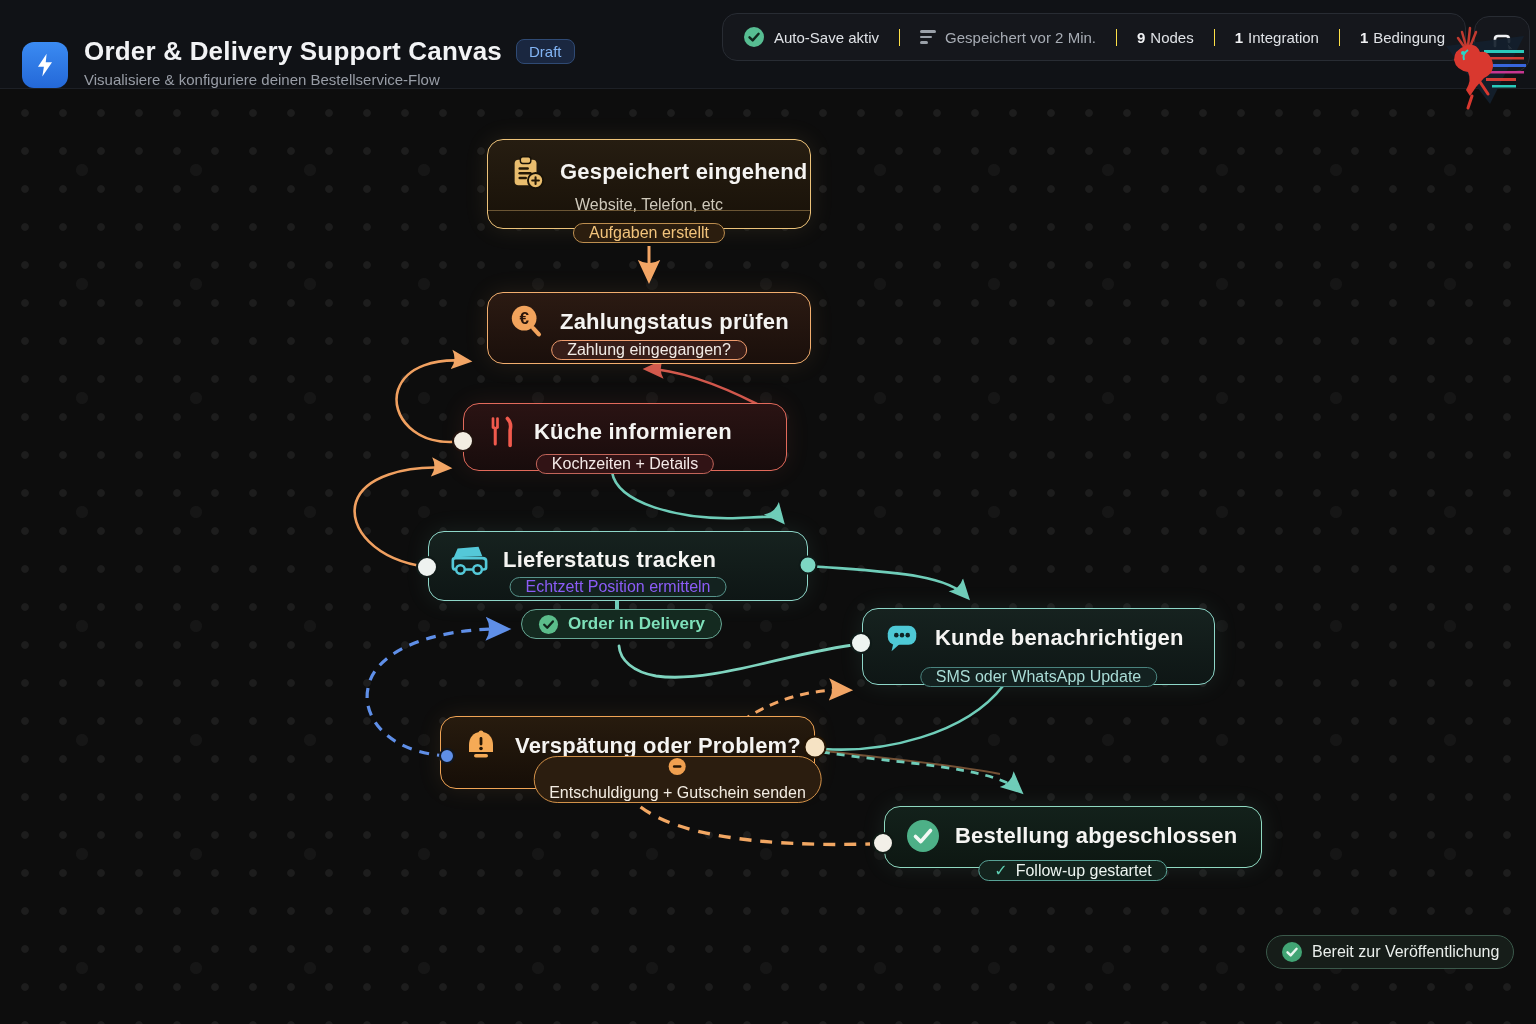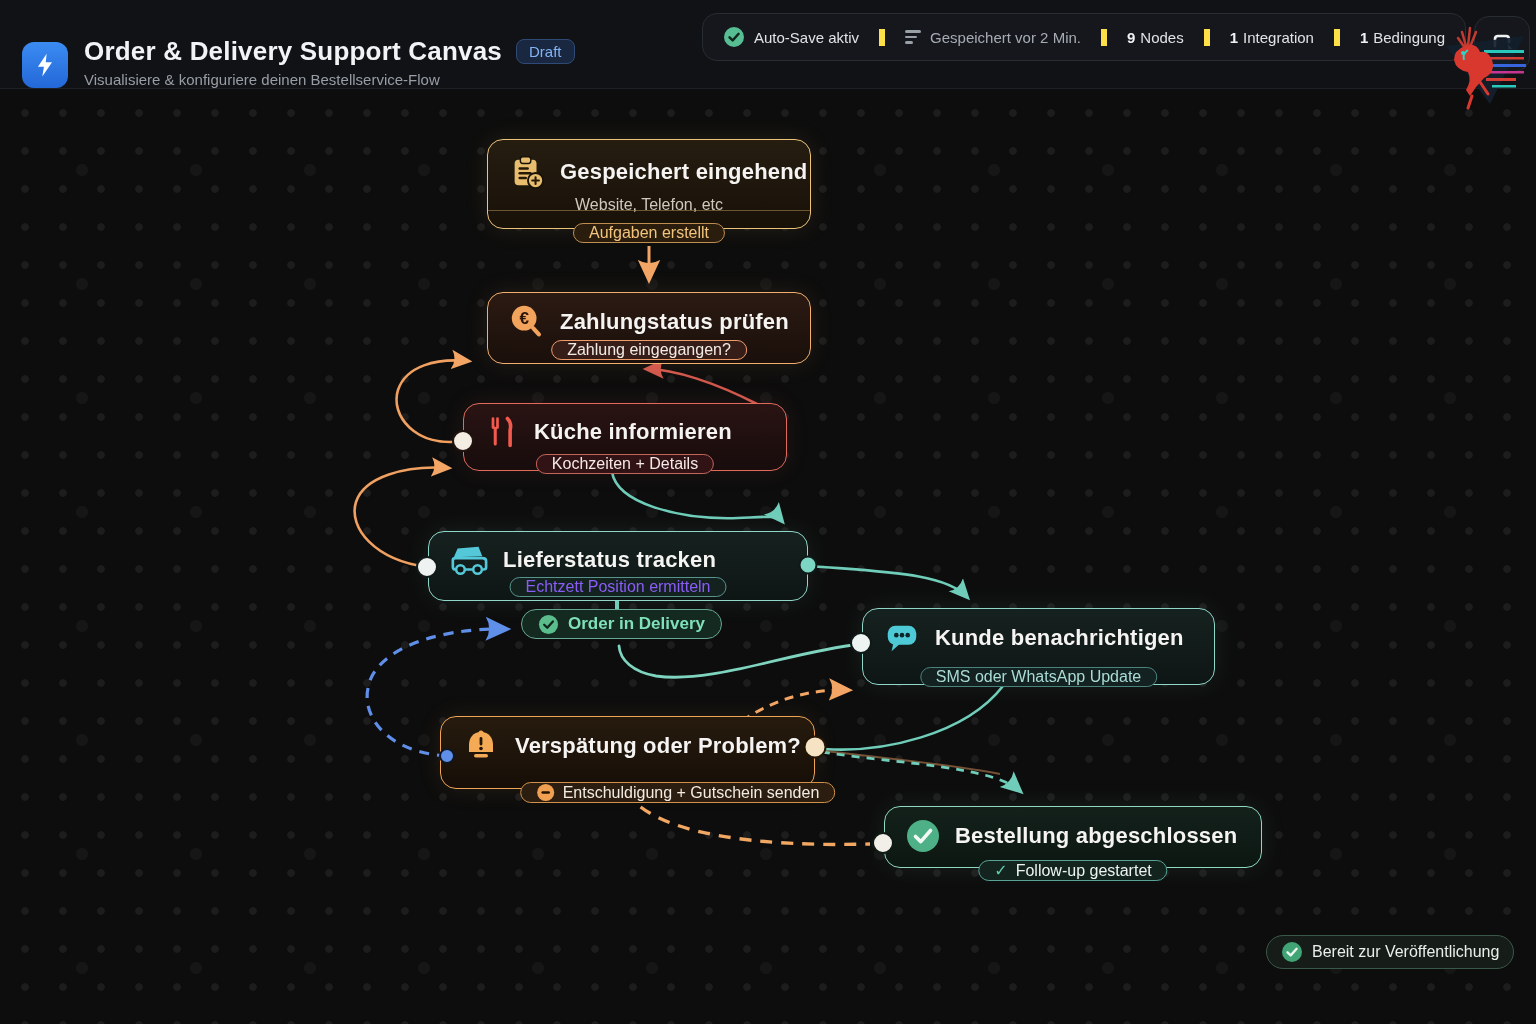--- a/index.html
+++ b/index.html
@@ -13,21 +13,21 @@
         margin-left:22px;display:flex;align-items:center;justify-content:center;flex:0 0 auto;}
   .titleblock{margin-left:16px;}
   .titlerow{display:flex;align-items:center;gap:14px;}
   .apptitle{font-size:26px;font-weight:700;color:#f2f3f5;letter-spacing:.2px;}
   .draft{font-size:15px;color:#82b4f4;background:#1a2740;border:1px solid #2f4a74;
          border-radius:8px;padding:3px 12px;}
   .subtitle{font-size:15px;color:#989da6;margin-top:4px;}
   .stats{position:absolute;right:70px;top:13px;height:46px;display:flex;align-items:center;
          background:#15171c;border:1px solid #282c33;border-radius:15px;}
   .stat{display:flex;align-items:center;gap:9px;padding:0 20px;font-size:15px;color:#dfe2e6;white-space:nowrap;}
-  .stat + .stat{border-left:6px solid #fde047;}
+  .stat + .stat{border-left:1px solid #fde047;}
   .stat .muted{color:#a7acb4;}
   .stat b{color:#f0f1f3;font-weight:700;margin-right:5px;}
   .saveicon{display:inline-flex;flex-direction:column;gap:3px;}
   .saveicon i{display:block;height:2.5px;border-radius:2px;background:#9aa0a8;}
   .toolbtn{position:absolute;right:6px;top:16px;width:54px;height:54px;border-radius:15px;
            background:#15171c;border:1px solid #282c33;display:flex;align-items:center;justify-content:center;}
   .glitch-deer{position:absolute;left:1432px;top:20px;width:102px;height:92px;z-index:20;pointer-events:none;}
 
   
   .canvas{position:absolute;left:0;top:88px;width:1536px;height:936px;
@@ -282,21 +282,21 @@
       <svg width="40" height="40" viewBox="0 0 40 40">
         <circle cx="20" cy="7" r="2.5" fill="#f5aa56"></circle>
         <path d="M20 6 C28 6 32 12 32 19 L32 26 L8 26 L8 19 C8 12 12 6 20 6 Z" fill="#f5aa56"></path>
         <rect x="13" y="28" width="14" height="3.5" rx="1.75" fill="#f5aa56"></rect>
         <rect x="18.6" y="11" width="2.8" height="8.5" rx="1.4" fill="#241504"></rect>
         <circle cx="20" cy="22.5" r="1.8" fill="#241504"></circle>
       </svg>
     </span>
     <span class="ntitle">Verspätung oder Problem?</span>
   </div>
-  <div class="nbadge b-warn" style="bottom:-15px;transform:translateX(calc(-50% + 50px));">
+  <div class="nbadge b-warn" style="bottom:-15px;transform:translateX(calc(-50% + 50px));flex-direction:column;">
     <svg width="19" height="19" viewBox="0 0 20 20">
       <circle cx="10" cy="10" r="9" fill="#f0a050"></circle>
       <rect x="5.5" y="8.8" width="9" height="2.6" rx="1.3" fill="#241504"></rect>
     </svg>
     <span>Entschuldigung + Gutschein senden</span>
   </div>
 </div>
 
 <div class="node n-green" style="left:884px;top:806px;width:378px;height:62px;">
   <div class="nrow" style="padding-top:11px;">

